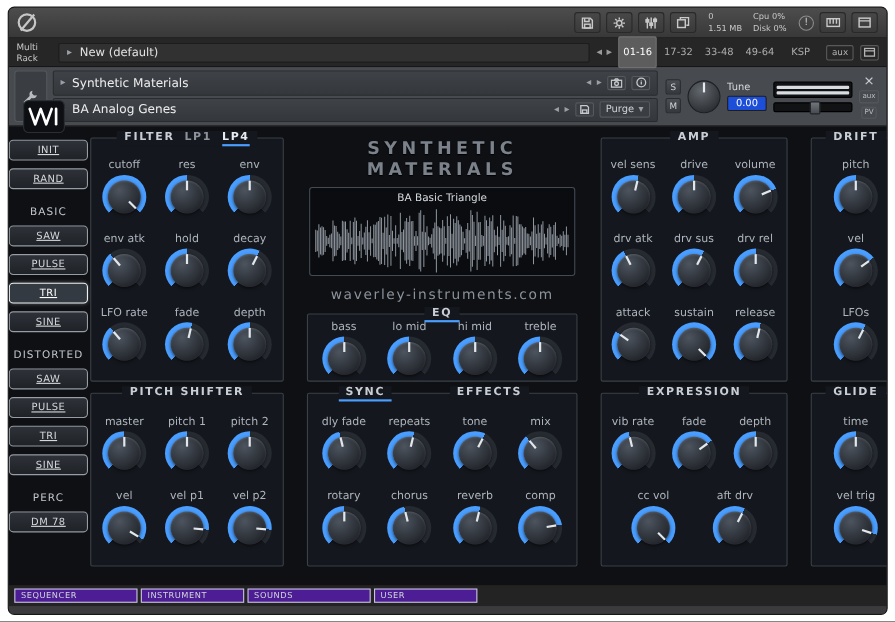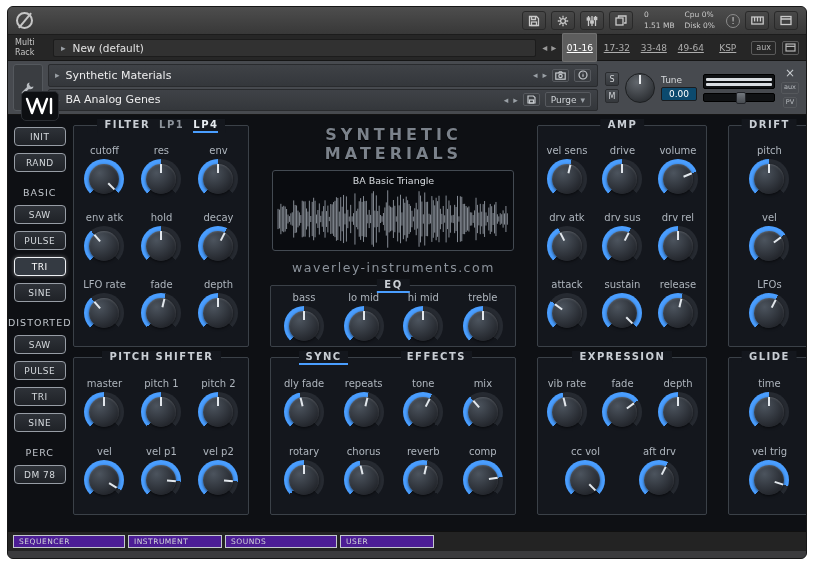--- a/index.html
+++ b/index.html
@@ -19,21 +19,21 @@
   .stat-col{display:flex;flex-direction:column;justify-content:center;font-size:7.5px;color:#c9c9c9;line-height:1.35;white-space:nowrap;}
   .warn{width:14px;height:14px;border:1px solid #8c8c8c;border-radius:50%;color:#cfcfcf;font-size:9px;display:flex;align-items:center;justify-content:center;}
 
   
   .rackbar{height:26px;background:#262626;display:flex;align-items:center;padding:0 7px;gap:6px;border-bottom:1px solid #161616;}
   .rack-label{font-size:8px;line-height:1.15;color:#c7c7c7;width:32px;white-space:pre-line;}
   .preset-box{flex:1;height:18px;background:#313131;border:1px solid #1c1c1c;border-radius:2px;display:flex;align-items:center;padding:0 7px;gap:7px;color:#e3e3e3;font-size:10.5px;}
   .caret{color:#9aa0a6;font-size:9px;}
   .nav-arrows{display:flex;gap:4px;color:#9a9a9a;font-size:10px;}
   .pages{display:flex;gap:2px;align-items:center;}
-  .page-tab{height:29px;min-width:35px;padding:0 4px;display:flex;align-items:center;justify-content:center;font-size:9px;color:#adadad;border-radius:2px;text-decoration:underline;}
+  .page-tab{height:29px;min-width:35px;padding:0 4px;display:flex;align-items:center;justify-content:center;font-size:9px;color:#adadad;border-radius:2px;}
   .page-tab.active{background:#5d5d5d;color:#ffffff;box-shadow:inset 0 0 0 1px #707070;}
   .aux-btn{height:14px;padding:0 4px;border:1px solid #5a5a5a;border-radius:2px;font-size:8px;color:#b5b5b5;display:flex;align-items:center;}
   .rack-ic{width:17px;height:14px;border:1px solid #5a5a5a;border-radius:2px;display:flex;align-items:center;justify-content:center;}
   .rack-ic svg{stroke:#b5b5b5;fill:none;stroke-width:1.2;}
 
   
   .iheader{height:54px;background:#474a4f;display:flex;padding:3px 5px;gap:5px;border-bottom:1px solid #141414;}
   .wrench-btn{width:30px;background:#3a3d41;border:1px solid #54585d;border-radius:3px;display:flex;align-items:center;justify-content:center;}
   .ih-mid{flex:1;display:flex;flex-direction:column;gap:2px;min-width:0;}
   .ih-row{flex:1;background:linear-gradient(#3f4247,#34373b);border:1px solid #292b2e;border-radius:2px;display:flex;align-items:center;padding:0 6px;gap:6px;}
@@ -42,36 +42,36 @@
   .mini-ic{width:17px;height:13px;border:1px solid #56595e;border-radius:2px;display:flex;align-items:center;justify-content:center;background:#3a3d41;}
   .mini-ic svg{stroke:#c6cace;fill:none;stroke-width:1.2;}
   .purge-box{display:flex;align-items:center;gap:4px;font-size:9px;color:#cfd3d7;border:1px solid #56595e;border-radius:2px;height:15px;padding:0 5px;background:#3a3d41;justify-content:space-between;}
   .ih-right{width:198px;display:flex;align-items:center;gap:6px;padding:0 2px;flex:0 0 auto;}
   .sm-col{display:flex;flex-direction:column;gap:3px;}
   .sm-btn{width:14px;height:14px;border:1px solid #2a2c2f;background:linear-gradient(#4b4f54,#35383c);border-radius:2px;font-size:8px;color:#d2d5d8;display:flex;align-items:center;justify-content:center;}
   .tune-knob{width:30px;height:30px;border-radius:50%;background:radial-gradient(circle at 40% 30%,#62676d,#2b2e32 80%);border:1px solid #1d1f21;position:relative;flex:0 0 auto;}
   .tune-knob::after{content:'';position:absolute;left:50%;top:1px;width:2px;height:9px;margin-left:-1px;background:#e8ebee;}
   .tune-col{display:flex;flex-direction:column;gap:2px;align-items:flex-start;}
   .tune-label{font-size:9px;color:#d6d9dc;}
-  .tune-value{font-size:9px;color:#ffffff;background:#0c4a6e;border:1px solid #1b1d20;border-radius:2px;padding:1px 7px;}
+  .tune-value{font-size:9px;color:#ffffff;background:#1d4ed8;border:1px solid #1b1d20;border-radius:2px;padding:1px 7px;}
   .meter-col{display:flex;flex-direction:column;gap:4px;flex:1;min-width:0;}
   .meter{height:15px;background:#101214;border:1px solid #000;border-radius:2px;position:relative;overflow:hidden;}
   .meter .bar{position:absolute;left:2px;right:2px;height:3px;background:#d9dde1;border-radius:1px;}
   .meter .bar.b1{top:3px;} .meter .bar.b2{top:8px;}
   .fader{height:9px;background:#101214;border:1px solid #000;border-radius:2px;position:relative;}
   .fader .handle{position:absolute;left:45%;top:-2px;width:10px;height:12px;background:linear-gradient(#72777d,#474b50);border:1px solid #23252a;border-radius:2px;}
   .close-col{display:flex;flex-direction:column;align-items:center;gap:3px;width:18px;}
   .close-x{font-size:12px;color:#c9cdd1;line-height:1;}
   .tiny-lbl{font-size:6.5px;color:#b9bdc1;border:1px solid #55585c;border-radius:2px;padding:0 2px;line-height:1.4;}
 
   
   .main{position:relative;height:416px;background:#0e1014;display:flex;}
   .wi-logo{position:absolute;left:13px;top:-24px;width:38px;height:30px;background:#0d0f12;border:1px solid #2b2e33;border-radius:5px;z-index:5;display:flex;align-items:center;justify-content:center;}
   .sidebar{width:74px;padding-top:12px;display:flex;flex-direction:column;align-items:center;gap:7px;}
-  .sb-btn{width:52px;height:19px;border:1px solid #979da5;border-radius:4px;background:linear-gradient(#2e3238,#1f2227);color:#d5d9dd;font-size:9px;letter-spacing:.5px;display:flex;align-items:center;justify-content:center;}
+  .sb-btn{width:72px;height:19px;border:1px solid #979da5;border-radius:4px;background:linear-gradient(#2e3238,#1f2227);color:#d5d9dd;font-size:9px;letter-spacing:.5px;display:flex;align-items:center;justify-content:center;text-decoration:underline;}
   .sb-btn.active{border-color:#eef1f4;background:#343a42;color:#ffffff;box-shadow:0 0 4px rgba(255,255,255,.35);}
   .sb-head{color:#c2c7cd;font-size:9.5px;letter-spacing:1px;margin-top:8px;}
   .panels{flex:1;display:grid;grid-template-columns:176px 246px 170px 82px;grid-template-rows:222px 158px;gap:10px 21px;padding:10px 4px 6px 2px;}
   .panel{position:relative;border:1px solid #3b4148;border-radius:2px;background:#14171d;display:flex;flex-direction:column;}
   .panel-title{position:absolute;top:-7px;left:50%;transform:translateX(-50%);background:#14171d;padding:0 7px;font-size:10px;font-weight:bold;letter-spacing:1.5px;color:#c9ced4;white-space:nowrap;display:flex;gap:9px;align-items:baseline;}
   .mode{font-weight:bold;color:#8d939b;}
   .mode.active{color:#e8ecf0;border-bottom:2px solid var(--accent);padding-bottom:1px;}
   .panel-title.underlined{border-bottom:2px solid var(--accent);padding-bottom:1px;}
   .title-abs{position:absolute;top:-7px;background:#14171d;padding:0 6px;font-size:10px;font-weight:bold;letter-spacing:1.5px;color:#c9ced4;white-space:nowrap;}
   .title-abs.sync{left:28px;border-bottom:2px solid var(--accent);padding-bottom:1px;}

